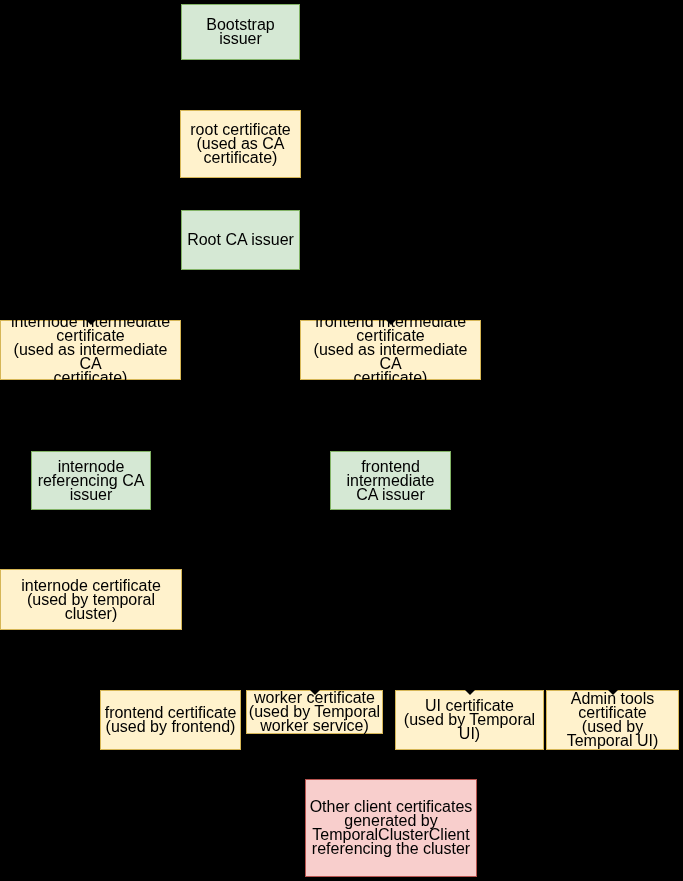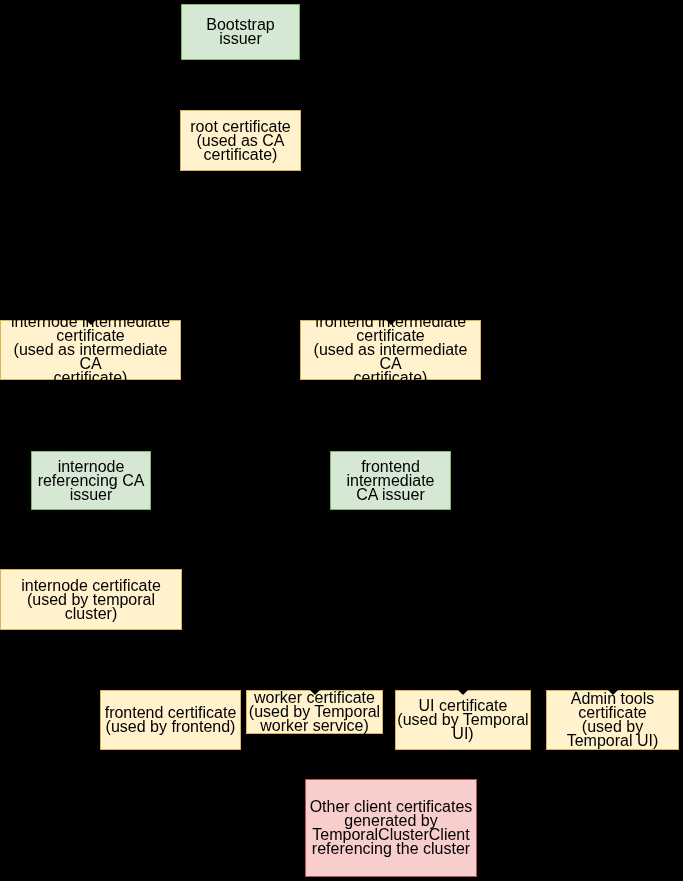--- a/index.html
+++ b/index.html
@@ -57,26 +57,29 @@
 </style>
 </head>
 <body>
 
 <div id="canvas">
 
   <div class="node issuer" style="left:181px; top:4px; width:119px; height:56px">
     <div class="label">Bootstrap issuer</div>
   </div>
 
-  <div class="node certificate" style="left:180px; top:110px; width:121px; height:61px">
+  <div class="node certificate" style="left:180px; top:110px; width:121px; height:68px">
     <div class="label">root certificate
 (used as CA
 certificate)</div>
   </div>
 
+  <div class="node issuer" style="left:181px; top:210px; width:119px; height:60px">
+    <div class="label">Root CA issuer</div>
+  </div>
 
   <div class="node certificate" style="left:0px; top:320px; width:181px; height:60px">
     <span class="notch"></span>
     <div class="label">internode intermediate certificate
 (used as intermediate CA
 certificate)</div>
   </div>
 
   <div class="node certificate" style="left:300px; top:320px; width:181px; height:60px">
     <span class="notch"></span>
@@ -106,21 +109,21 @@
 (used by frontend)</div>
   </div>
 
   <div class="node certificate" style="left:246px; top:690px; width:137px; height:44px">
     <span class="notch"></span>
     <div class="label">worker certificate
 (used by Temporal
 worker service)</div>
   </div>
 
-  <div class="node certificate" style="left:395px; top:690px; width:136px; height:60px">
+  <div class="node certificate" style="left:395px; top:690px; width:149px; height:60px">
     <span class="notch"></span>
     <div class="label">UI certificate
 (used by Temporal UI)</div>
   </div>
 
   <div class="node certificate" style="left:546px; top:690px; width:133px; height:60px">
     <span class="notch"></span>
     <div class="label">Admin tools certificate
 (used by Temporal UI)</div>
   </div>

